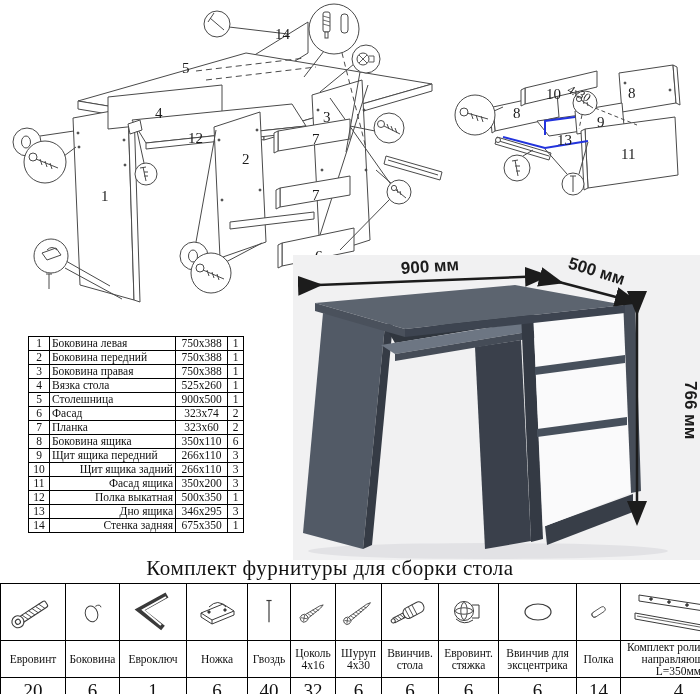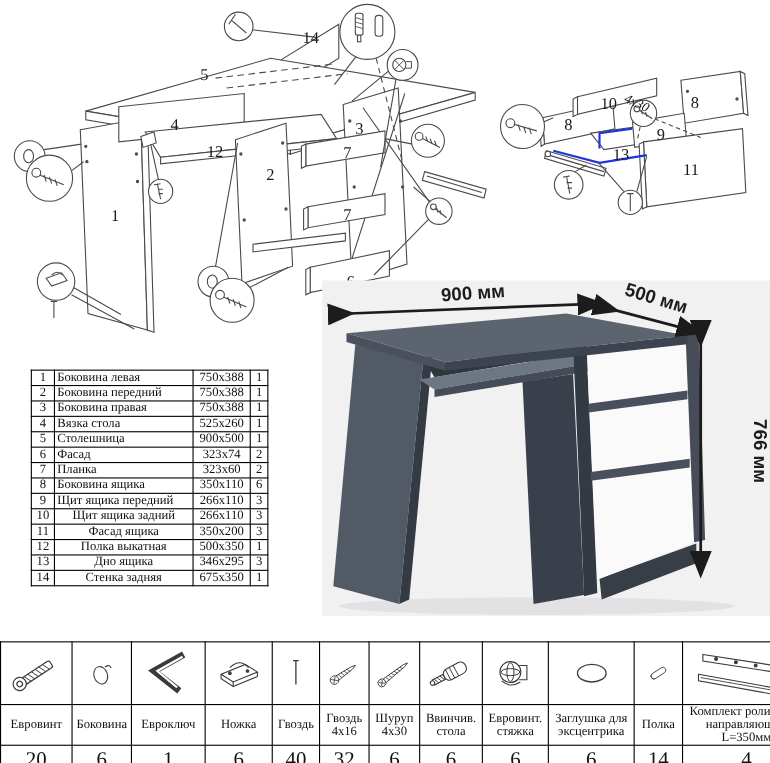--- a/index.html
+++ b/index.html
@@ -9,21 +9,21 @@
   .diag{position:absolute;}
   .diag-left{left:0;top:0;}
   .diag-right{left:445px;top:55px;}
   
   .parts{position:absolute;left:28px;top:336px;border-collapse:collapse;table-layout:fixed;width:215px;}
   .parts td{border:1px solid #000;font-size:11.5px;line-height:12.5px;height:13px;
             padding:0 2px;white-space:nowrap;overflow:hidden;}
   .parts td.c0{text-align:center;padding:0;}
   .parts td.c2{text-align:center;margin-top:31px;}
   .parts td.c3{text-align:center;padding:0;}
-  .parts tr.cen td.c1{text-align:center;}
+  .parts tr.cen td.c1{text-align:right;}
   
   .photo{position:absolute;left:293px;top:255px;width:407px;height:305px;background:#f1f1f2;}
   .dim{font-family:"Liberation Sans",sans-serif;font-weight:bold;font-size:17px;fill:#1c1c1c;}
   
   .title{position:absolute;left:0;top:556px;width:660px;text-align:center;
          font-size:21px;letter-spacing:.5px;}
   
   .hw{position:absolute;left:0;top:583px;border-collapse:collapse;table-layout:fixed;width:700px;height:111px;}
   .hw td{border:1.5px solid #000;text-align:center;vertical-align:middle;padding:0 1px;}
   .hw tr.icons td{height:56px;}
@@ -435,20 +435,21 @@
         <line x1="25" y1="30" x2="252" y2="21" stroke="#1c1c1c" stroke-width="2.5" marker-start="url(#ah)" marker-end="url(#ah)"></line>
         <text class="dim" x="108" y="17" transform="rotate(-4 138 14)">900 мм</text>
         <line x1="266" y1="27" x2="342" y2="47" stroke="#1c1c1c" stroke-width="2.5" marker-start="url(#ah)" marker-end="url(#ah)"></line>
         <text class="dim" x="274" y="22" transform="rotate(17 304 18)">500 мм</text>
         <line x1="344" y1="56" x2="344" y2="266" stroke="#1c1c1c" stroke-width="2.5" marker-start="url(#ah)" marker-end="url(#ah)"></line>
         <text class="dim" x="330" y="128" transform="rotate(90 362 158)">766 мм</text>
       </g>
     </svg>
   </div>
 
+  <div class="title">Комплект фурнитуры для сборки стола</div>
 
   <table class="hw">
     <tbody>
       <tr class="icons" id="hw-icons">
           <td style="width: 62px;">
             <svg viewBox="0 0 54 50" class="hwicon">
               <g stroke="#3a3a3a" fill="#fff" stroke-width="1.1" transform="rotate(-33 27 25)">
                 <rect x="13" y="21.5" width="30" height="7" rx="2"></rect>
                 <path d="M16,21.5 l3,7 M20,21.5 l3,7 M24,21.5 l3,7 M28,21.5 l3,7 M32,21.5 l3,7 M36,21.5 l3,7" fill="none" stroke-width=".8"></path>
                 <circle cx="9" cy="25" r="6"></circle>
@@ -557,25 +558,25 @@
               </g>
             </svg>
           </td>
         </tr>
       <tr class="labels" id="hw-labels">
           <td>Евровинт</td>
           <td>Боковина</td>
           <td>Евроключ</td>
           <td>Ножка</td>
           <td>Гвоздь</td>
-          <td>Гвоздь 4x16</td>
+          <td>Цоколь 4x16</td>
           <td>Шуруп 4x30</td>
           <td>Ввинчив. стола</td>
           <td>Евровинт. стяжка</td>
-          <td>Заглушка для эксцентрика</td>
+          <td>Ввинчив для эксцентрика</td>
           <td>Полка</td>
           <td>Комплект роликовых направляющих L=350мм</td>
         </tr>
       <tr class="qty" id="hw-qty">
           <td>20</td>
           <td>6</td>
           <td>1</td>
           <td>6</td>
           <td>40</td>
           <td>32</td>

